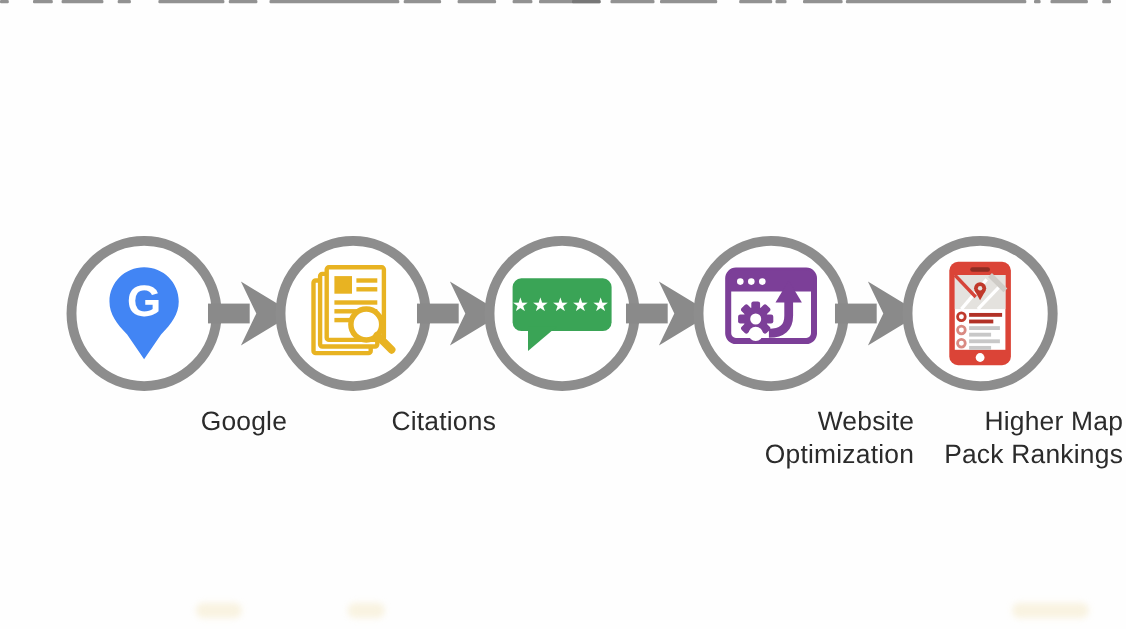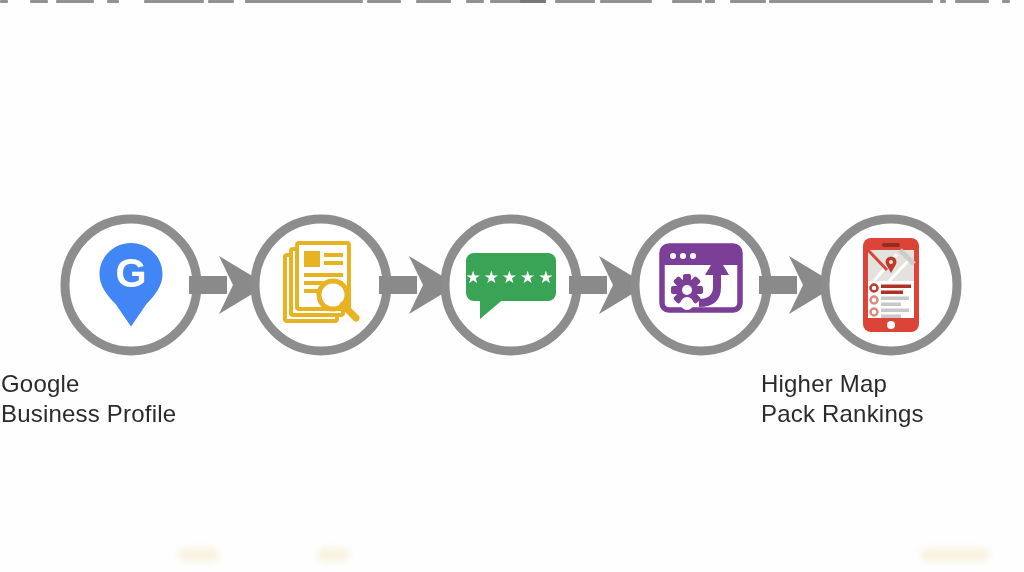--- a/index.html
+++ b/index.html
@@ -25,21 +25,21 @@
   }
   .step-circle svg.ring{position:absolute;left:0;top:0;}
   .step-icon{
     position:absolute;left:23px;top:23px;width:96px;height:96px;
   }
   .connector{
     position:absolute;top:255px;width:78px;height:60px;
   }
   .step-label{
     position:absolute;top:369px;width:260px;
-    text-align:left;
+    text-align:right;
     font-size:24px;line-height:30px;
     color:#2b2b2b;letter-spacing:.2px;
   }
   .step-label span{display:block;}
   .c1{left:60px}.c2{left:250px}.c3{left:440px}.c4{left:630px}.c5{left:820px}
   .a1{left:189px}.a2{left:379px}.a3{left:569px}.a4{left:759px}
   .l1{left:1px}.l2{left:191px}.l3{left:381px}.l4{left:571px}.l5{left:761px}
 </style>
 </head>
 <body>
@@ -205,22 +205,26 @@
         <circle cx="31" cy="75" r="3.5" fill="none" stroke="#d98a82" stroke-width="2.5"></circle>
         <rect x="38" y="71.5" width="28" height="3.5" fill="#c8c8c8"></rect>
         <rect x="38" y="77.5" width="20" height="3.5" fill="#c8c8c8"></rect>
       </g>
       <circle cx="48" cy="88" r="4" fill="#ffffff"></circle>
     </svg>
   </div>
 
   <div class="step-label l1">
     <span>Google</span>
-    <span>Business Profile</span>
   </div>
   <div class="step-label l2">
+    <span>Citations</span>
+  </div>
+  <div class="step-label l4">
+    <span>Website</span>
+    <span>Optimization</span>
   </div>
   <div class="step-label l5">
     <span>Higher Map</span>
     <span>Pack Rankings</span>
   </div>
 
 </div>
 
 </body></html>

